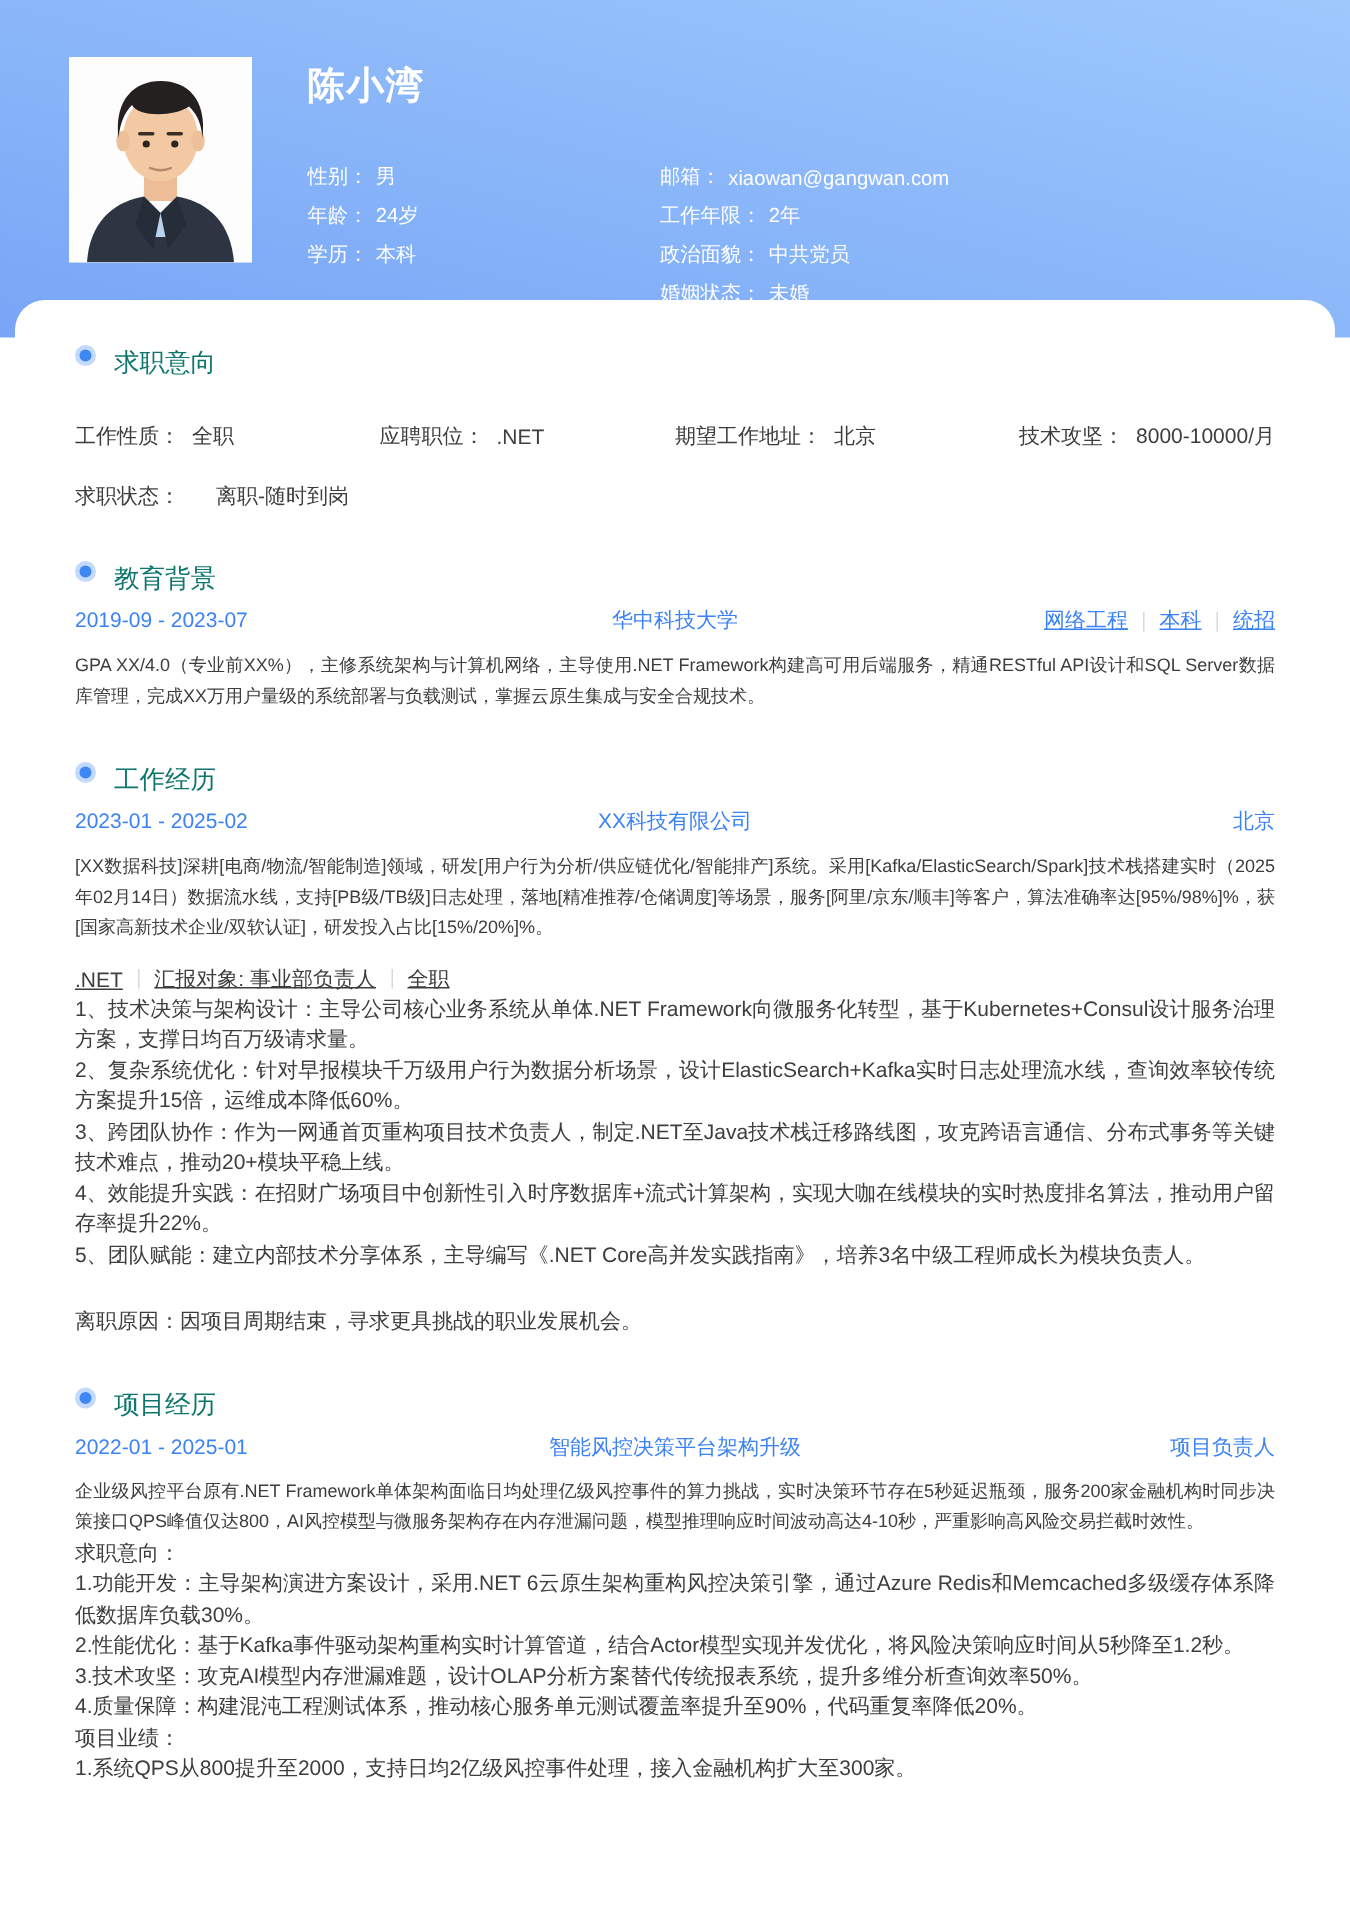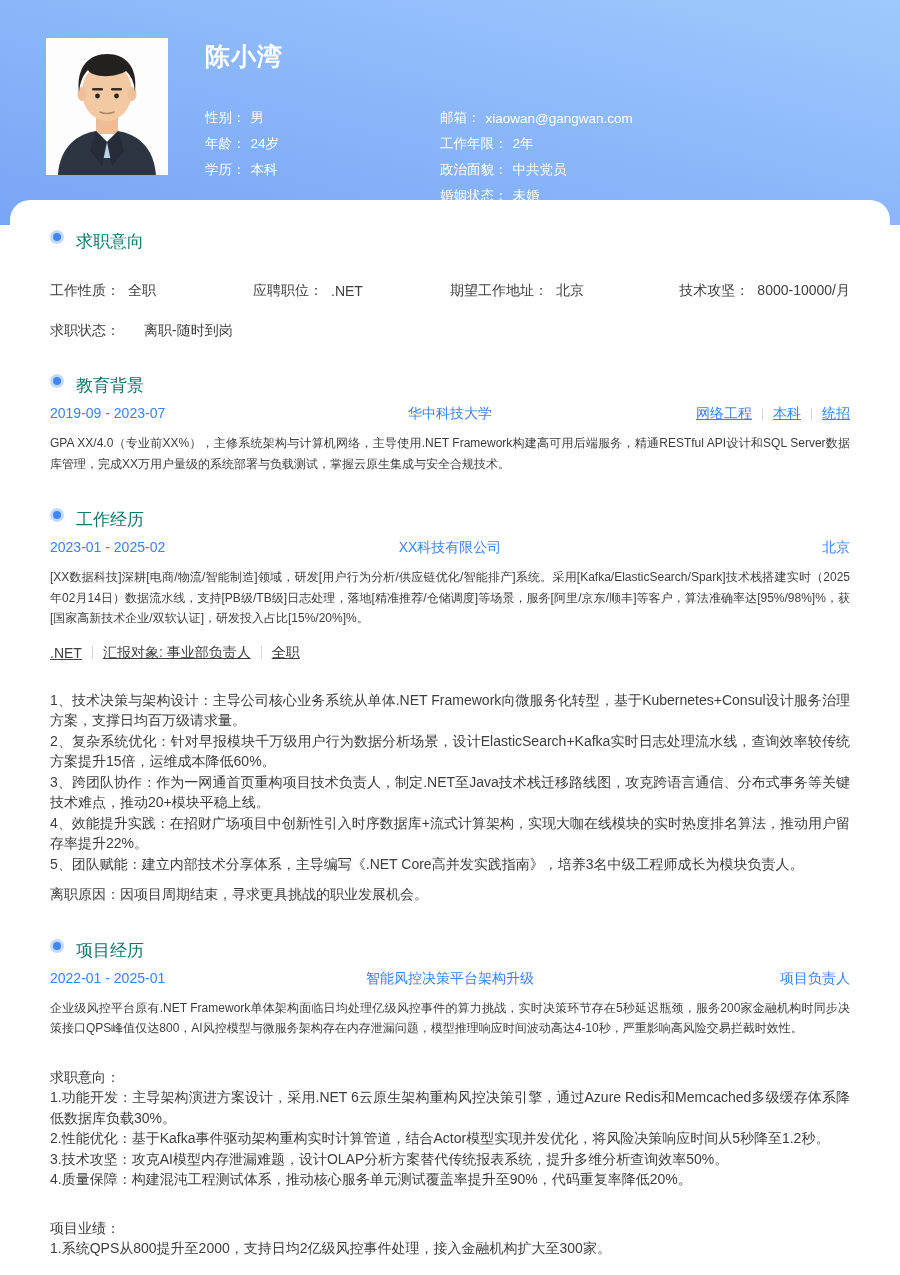--- a/index.html
+++ b/index.html
@@ -60,23 +60,23 @@
   .meta-row { display:flex; align-items:flex-start; margin-top:8px; font-size:14px; color:#3b82f6; }
   .meta-left { width:200px; flex:none; }
   .meta-center { flex:1; text-align:center; }
   .meta-right { width:200px; flex:none; text-align:right; }
   .tags { display:flex; justify-content:flex-end; align-items:center; }
   .tag { white-space:nowrap;text-decoration:underline; }
   .tag-sep { width:1px; height:13px; background:#d8d8d8; margin:0 10px; flex:none; }
   .tags-left { display:flex; justify-content:flex-start; align-items:center; margin-top:15px; font-size:14px; }
   
   .para { font-size:12px; line-height:20.5px; color:#3d3d3d; margin-top:10px; text-align:justify; }
-  .list-block { margin-top:28px; }
+  .list-block { margin-top:0; }
   .list-line { font-size:14px; line-height:20.5px; color:#3d3d3d; text-align:justify; }
-  .gap-line { margin-top:10px; }
+  .gap-line { margin-top:24px; }
 </style>
 </head>
 <body>
 
 <div class="header-band">
   <div class="header-inner">
     <div class="photo">
       <svg width="122" height="137" viewBox="0 0 122 137">
         <rect x="0" y="0" width="122" height="137" fill="#fdfdfd"></rect>
 

